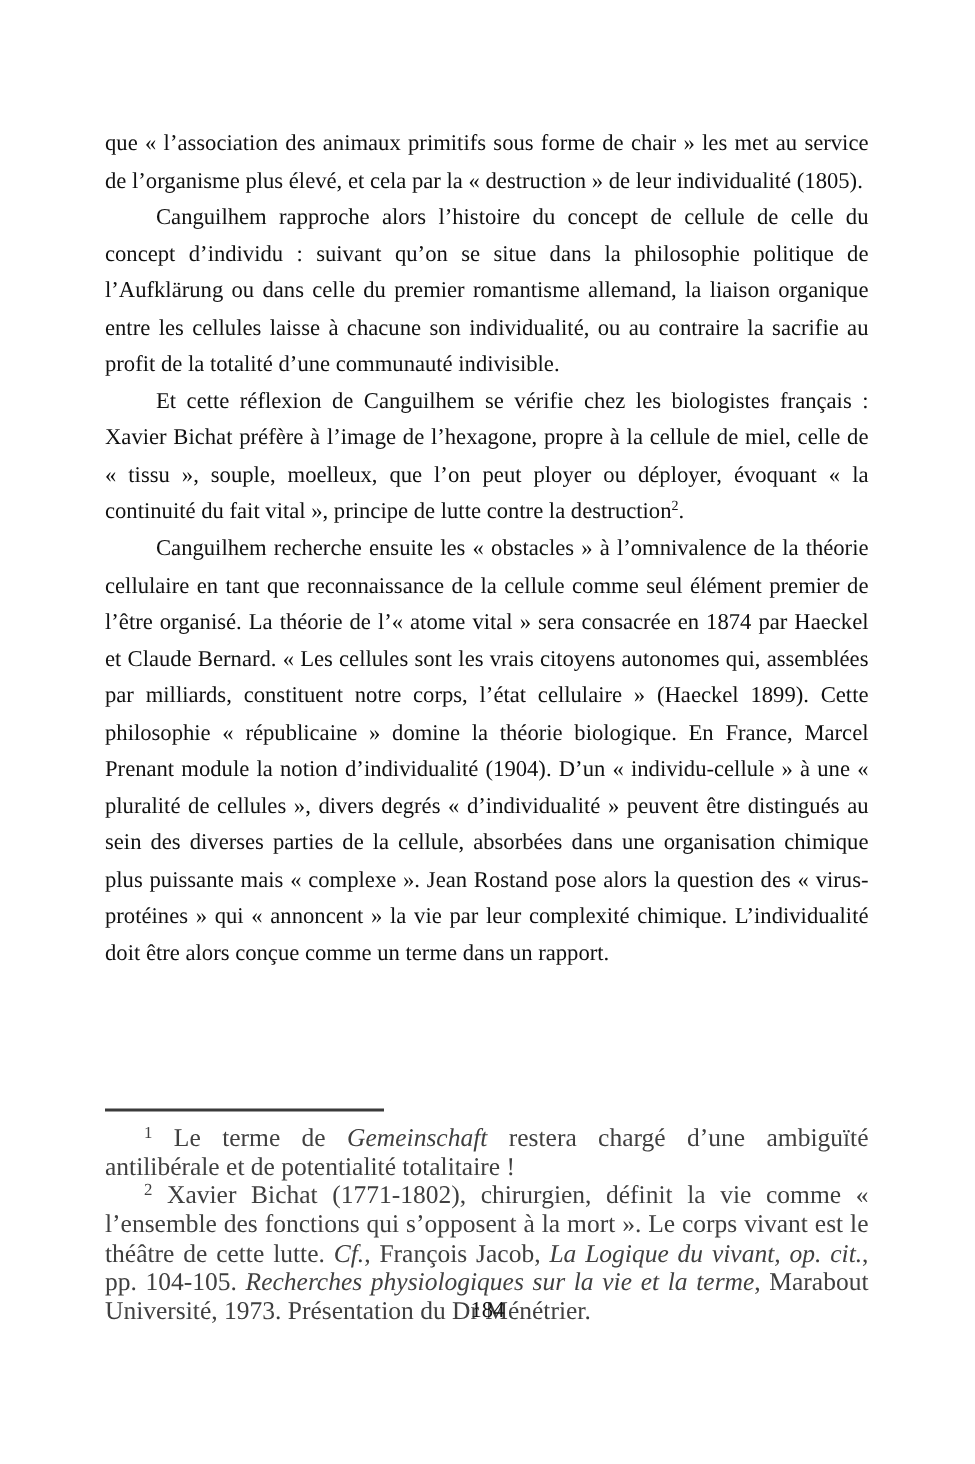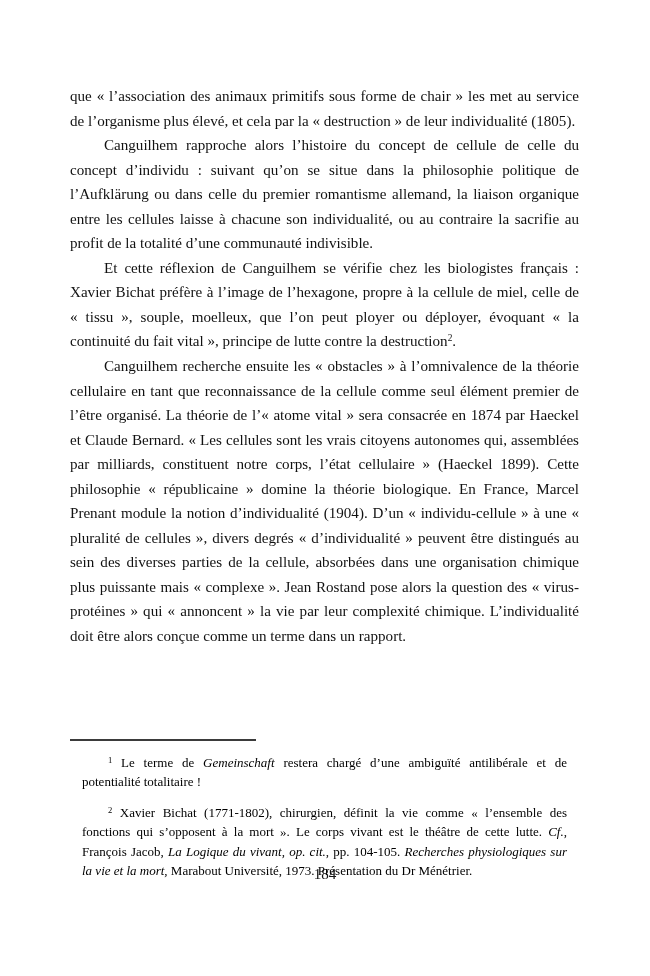--- a/index.html
+++ b/index.html
@@ -45,26 +45,26 @@
     top: 739px;
     width: 509px;
   }
   .fn-rule {
     width: 186px;
     height: 1.6px;
     background: #3b3b3b;
     margin: 0 0 8px 0;
   }
   .footnotes p {
-    margin: 12px;
+    margin: 0;
     text-align: justify;
-    font-size: 13px;
+    font-size: 17px;
     line-height: 19.3px;
     text-indent: 26px;
-    color: #000000;
+    color: #404040;
   }
   .footnotes p + p {
     margin-top: 0;
   }
   .footnotes sup {
     font-size: 0.66em;
     vertical-align: 0.5em;
     line-height: 0;
   }
   i, .it {
@@ -91,19 +91,19 @@
         <p>Canguilhem rapproche alors l’histoire du concept de cellule de celle du concept d’individu : suivant qu’on se situe dans la philosophie politique de l’Aufklärung ou dans celle du premier romantisme allemand, la liaison organique entre les cellules laisse à chacune son individualité, ou au contraire la sacrifie au profit de la totalité d’une communauté indivisible.</p>
         <p>Et cette réflexion de Canguilhem se vérifie chez les biologistes français : Xavier Bichat préfère à l’image de l’hexagone, propre à la cellule de miel, celle de « tissu », souple, moelleux, que l’on peut ployer ou déployer, évoquant « la continuité du fait vital », principe de lutte contre la destruction<sup>2</sup>.</p>
         <p>Canguilhem recherche ensuite les « obstacles » à l’omnivalence de la théorie cellulaire en tant que reconnaissance de la cellule comme seul élément premier de l’être organisé. La théorie de l’« atome vital » sera consacrée en 1874 par Haeckel et Claude Bernard. « Les cellules sont les vrais citoyens autonomes qui, assemblées par milliards, constituent notre corps, l’état cellulaire » (Haeckel 1899). Cette philosophie « républicaine » domine la théorie biologique. En France, Marcel Prenant module la notion d’individualité (1904). D’un « individu-cellule » à une « pluralité de cellules », divers degrés « d’individualité » peuvent être distingués au sein des diverses parties de la cellule, absorbées dans une organisation chimique plus puissante mais « complexe ». Jean Rostand pose alors la question des « virus-protéines » qui « annoncent » la vie par leur complexité chimique. L’individualité doit être alors conçue comme un terme dans un rapport.</p>
       </div>
   </div>
 
   <div class="footnotes">
     <div class="fn-rule"></div>
     <div id="footnotes-container">
         <p><sup>1</sup> Le terme de <i>Gemeinschaft</i> restera chargé d’une ambiguïté antilibérale et de potentialité totalitaire !</p>
-        <p><sup>2</sup> Xavier Bichat (1771-1802), chirurgien, définit la vie comme « l’ensemble des fonctions qui s’opposent à la mort ». Le corps vivant est le théâtre de cette lutte. <i>Cf.</i>, François Jacob, <i>La Logique du vivant, op. cit.</i>, pp. 104-105. <i>Recherches physiologiques sur la vie et la mort</i>, Marabout Université, 1973. Présentation du Dr Ménétrier.</p>
+        <p><sup>2</sup> Xavier Bichat (1771-1802), chirurgien, définit la vie comme « l’ensemble des fonctions qui s’opposent à la mort ». Le corps vivant est le théâtre de cette lutte. <i>Cf.</i>, François Jacob, <i>La Logique du vivant, op. cit.</i>, pp. 104-105. <i>Recherches physiologiques sur la vie et la terme</i>, Marabout Université, 1973. Présentation du Dr Ménétrier.</p>
       </div>
   </div>
 
   <div class="page-number">184</div>
 
 </div>
 
 </body></html>

